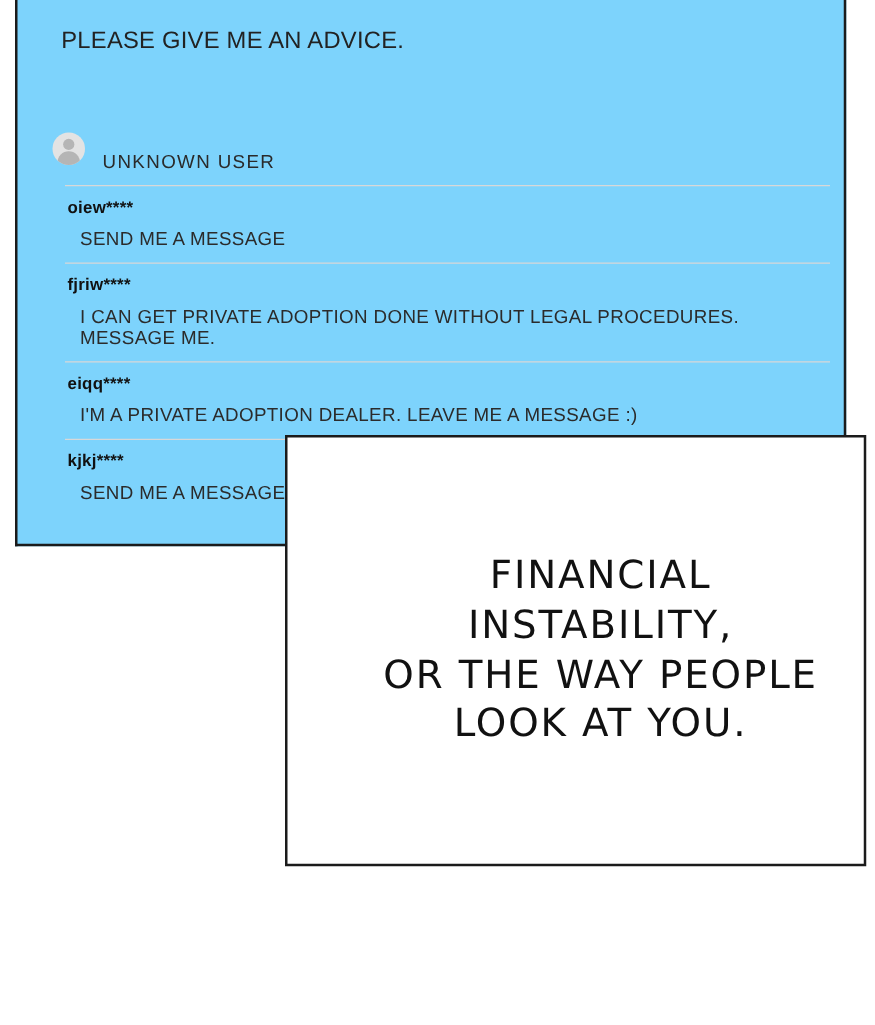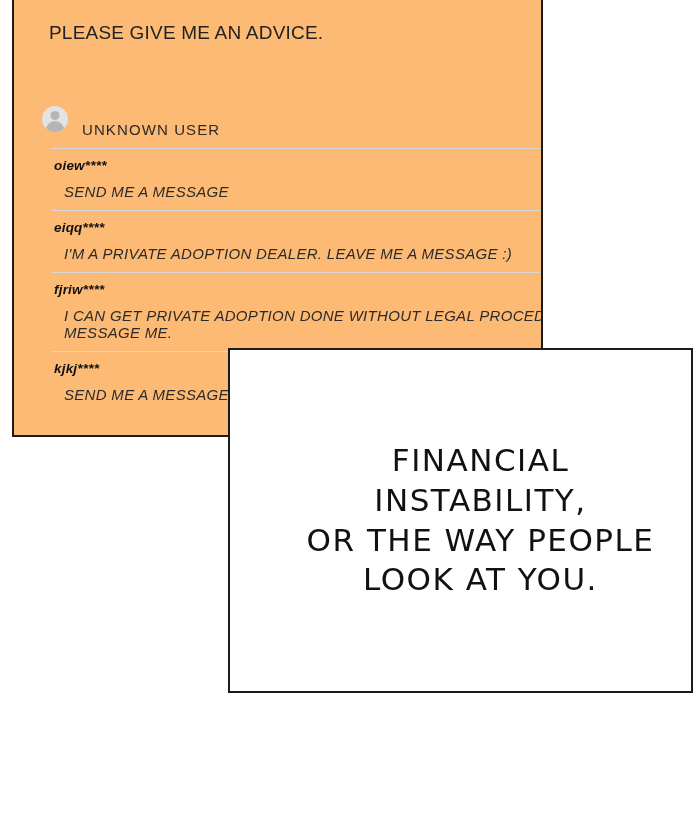--- a/index.html
+++ b/index.html
@@ -14,25 +14,25 @@
     font-family: "Liberation Sans", sans-serif;
     color: #1b1b1b;
     overflow: hidden;
   }
 
   
   .forum-panel {
     position: absolute;
     left: 12px;
     top: 0px;
-    width: 531px;
+    width: 665px;
     height: 437px;
     border: 2px solid #1b1b1b;
     border-top: none;
-    background: #fdba74;
+    background: #7dd3fc;
     box-sizing: border-box;
     overflow: hidden;
   }
 
   .post-title {
     position: absolute;
     left: 35px;
     top: 22px;
     font-size: 19px;
     letter-spacing: 0.2px;
@@ -87,21 +87,20 @@
 
   .comment-list {
     position: absolute;
     left: 38px;
     top: 148px;
     width: 612px;
   }
   .comment {
     border-top: 1px solid #d8d8d8;
     padding: 9px 0 10px 0;
-    font-style: italic;
   }
   .comment:first-child { border-top: 1px solid #d8d8d8; }
   .comment-handle {
     font-size: 13.5px;
     font-weight: bold;
     color: #111;
     letter-spacing: 0.2px;
     margin: 0 0 10px 2px;
   }
   .comment-body {
@@ -150,27 +149,27 @@
   </div>
 
   <div class="comment-list">
 
     <div class="comment">
       <div class="comment-handle">oiew****</div>
       <div class="comment-body">SEND ME A MESSAGE</div>
     </div>
 
     <div class="comment">
-      <div class="comment-handle">eiqq****</div>
-      <div class="comment-body">I'M A PRIVATE ADOPTION DEALER. LEAVE ME A MESSAGE :)</div>
+      <div class="comment-handle">fjriw****</div>
+      <div class="comment-body">I CAN GET PRIVATE ADOPTION DONE WITHOUT LEGAL PROCEDURES. MESSAGE ME.</div>
     </div>
 
     <div class="comment">
-      <div class="comment-handle">fjriw****</div>
-      <div class="comment-body">I CAN GET PRIVATE ADOPTION DONE WITHOUT LEGAL PROCEDURES. MESSAGE ME.</div>
+      <div class="comment-handle">eiqq****</div>
+      <div class="comment-body">I'M A PRIVATE ADOPTION DEALER. LEAVE ME A MESSAGE :)</div>
     </div>
 
     <div class="comment">
       <div class="comment-handle">kjkj****</div>
       <div class="comment-body">SEND ME A MESSAGE. PRIVATE AD</div>
     </div>
 
   </div>
 </div>
 

